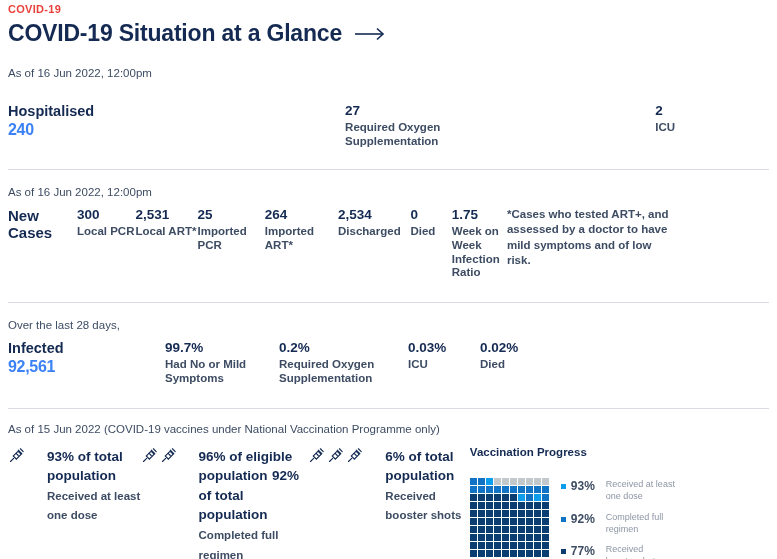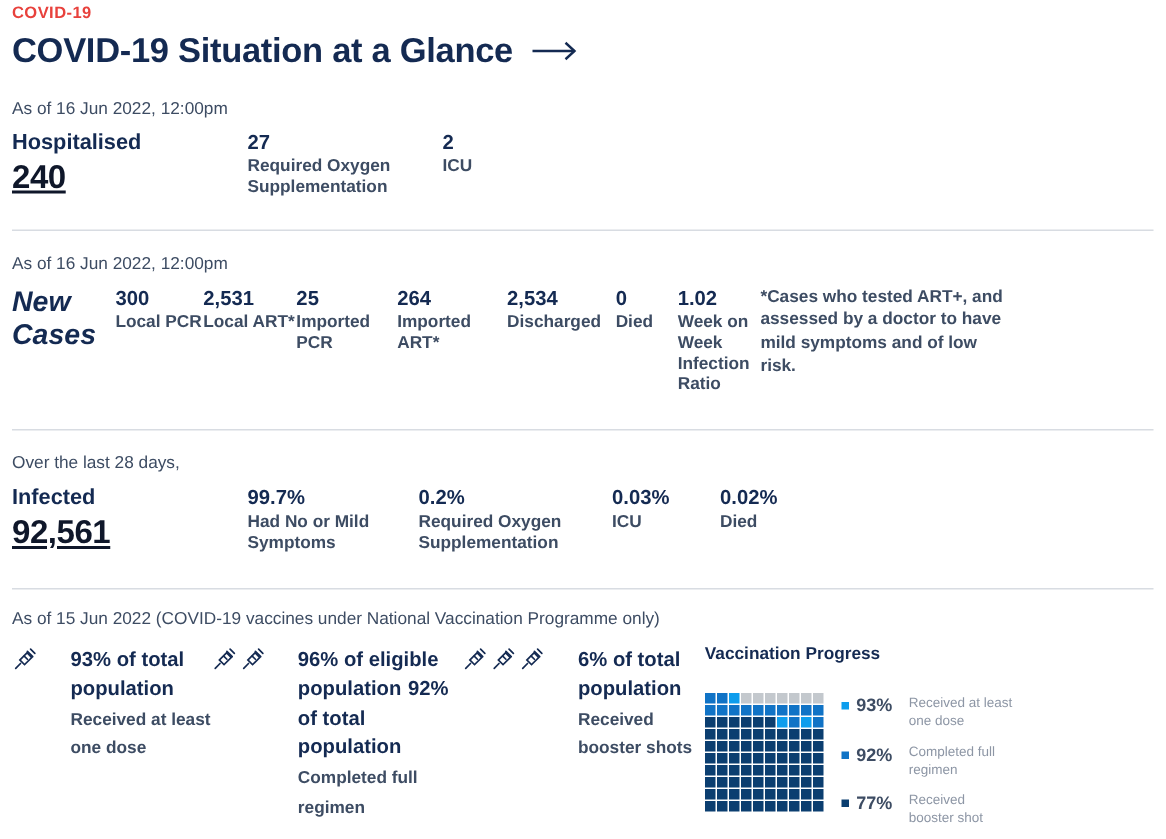--- a/index.html
+++ b/index.html
@@ -61,27 +61,26 @@
     align-items: flex-start;
   }
   .stat-label-block { line-height: 1.18; }
   .stat-label-block .lbl {
     font-size: 14.5px;
     font-weight: bold;
     color: #142a52;
     display: block;
   }
   .stat-label-block .big {
-    font-size: 22px;
-    font-weight: bold;
-    color: #0f172a;
+    font-size: 16px;
+    font-weight: bold;
+    color: #3b82f6;
     display: block;
     margin-top: 1px;
     letter-spacing: -0.3px;
-    text-decoration: underline;
   }
   .metric { line-height: 1.2; }
   .metric .val {
     font-size: 13.5px;
     font-weight: bold;
     color: #142a52;
     display: block;
   }
   .metric .cap {
     font-size: 11.5px;
@@ -93,29 +92,29 @@
   .footnote {
     font-size: 11.5px;
     font-weight: bold;
     color: #3d4c63;
     line-height: 1.35;
     width: 195px;
   }
 
   
   #sec-hosp { padding-top: 20px; }
-  #sec-hosp .stat-row { margin-top: 8px; }
+  #sec-hosp .stat-row { margin-top: 24px; justify-content: space-between; }
   #sec-hosp .stat-label-block { width: 157px; }
   #sec-hosp .m-oxy { width: 130px; }
 
   
   #sec-cases { padding-top: 16px; }
   #sec-cases .stat-row { margin-top: 9px; }
   #sec-cases .stat-label-block { width: 80px; }
-  #sec-cases .stat-label-block .lbl { font-size: 19px; font-style: italic; }
+  #sec-cases .stat-label-block .lbl { font-size: 15px; }
   #sec-cases .c0 { width: 68px; }
   #sec-cases .c1 { width: 72px; }
   #sec-cases .c2 { width: 78px; }
   #sec-cases .c3 { width: 85px; }
   #sec-cases .c4 { width: 84px; }
   #sec-cases .c5 { width: 48px; }
   #sec-cases .c6 { width: 64px; }
 
   
   #sec-inf { padding-top: 16px; }
@@ -259,21 +258,21 @@
       </div>
       <div class="metric c4">
         <span class="val">2,534</span>
         <span class="cap">Discharged</span>
       </div>
       <div class="metric c5">
         <span class="val">0</span>
         <span class="cap">Died</span>
       </div>
       <div class="metric c6">
-        <span class="val">1.02</span>
+        <span class="val">1.75</span>
         <span class="cap">Week on Week Infection Ratio</span>
       </div>
       <div class="footnote">*Cases who tested ART+, and assessed by a doctor to have mild symptoms and of low risk.</div>
     </div>
   </div>
 
   <hr class="divider" style="margin-top:22px">
 
   <div class="section" id="sec-inf">
     <div class="asof">Over the last 28 days,</div>

